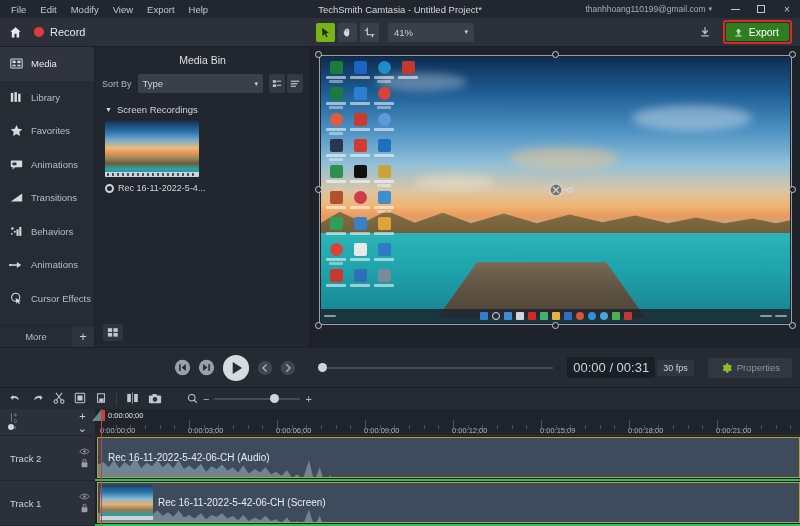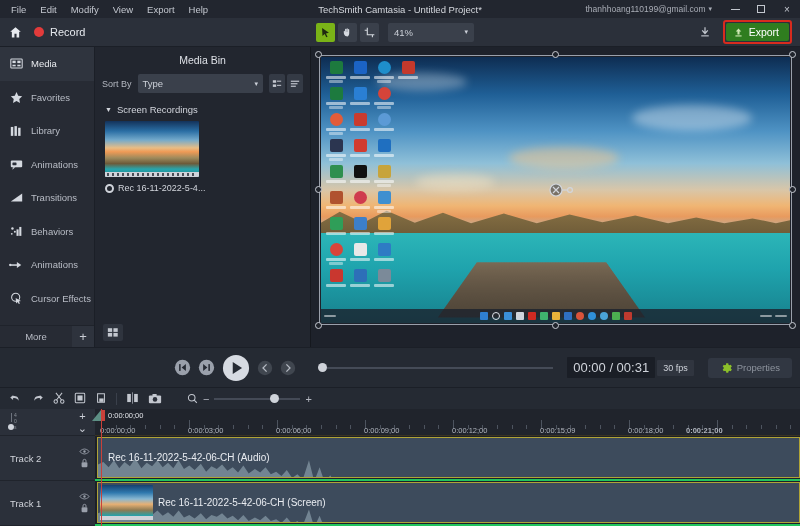--- a/index.html
+++ b/index.html
@@ -345,35 +345,35 @@
               <rect x="3" y="3" width="4" height="3" fill="#d5d9e0"></rect>
               <rect x="9" y="3" width="4" height="3" fill="#d5d9e0"></rect>
               <rect x="3" y="8" width="4" height="2" fill="#d5d9e0"></rect>
               <rect x="9" y="8" width="4" height="2" fill="#d5d9e0"></rect>
             </svg>
         </span>
         <span class="side-label">Media</span>
       </div>
       <div class="side-item">
         <span class="side-ico">
-          <svg width="13" height="13" viewBox="0 0 16 16">
-              <path d="M8 1.2 10.1 5.8 15 6.4l-3.6 3.4.9 4.9L8 12.4 3.7 14.7l.9-4.9L1 6.4l4.9-.6z" fill="#d5d9e0"></path>
-            </svg>
-        </span>
-        <span class="side-label">Favorites</span>
-      </div>
-      <div class="side-item">
-        <span class="side-ico">
           <svg width="13" height="12" viewBox="0 0 16 14">
               <rect x="1" y="2" width="3" height="11" fill="#d5d9e0"></rect>
               <rect x="5.5" y="1" width="3" height="12" fill="#d5d9e0"></rect>
               <rect x="10" y="3" width="3" height="10" fill="#d5d9e0"></rect>
             </svg>
         </span>
         <span class="side-label">Library</span>
+      </div>
+      <div class="side-item">
+        <span class="side-ico">
+          <svg width="13" height="13" viewBox="0 0 16 16">
+              <path d="M8 1.2 10.1 5.8 15 6.4l-3.6 3.4.9 4.9L8 12.4 3.7 14.7l.9-4.9L1 6.4l4.9-.6z" fill="#d5d9e0"></path>
+            </svg>
+        </span>
+        <span class="side-label">Favorites</span>
       </div>
       <div class="side-item">
         <span class="side-ico">
           <svg width="13" height="11" viewBox="0 0 16 13">
               <rect x="1" y="1.5" width="14" height="8.5" rx="1.3" fill="#d5d9e0"></rect>
               <path d="M3.5 10 3 13l3.4-3z" fill="#d5d9e0"></path>
               <rect x="3" y="4" width="5" height="3.4" rx=".6" fill="#2a2f39"></rect>
             </svg>
         </span>
         <span class="side-label">Animations</span>
@@ -861,21 +861,21 @@
               <div class="tick min" style="left: 695.333px;"></div>
             </div>
           <div id="ruler-labels">
               <div class="ruler-label" style="left: 6px;">0:00:00;00</div>
               <div class="ruler-label" style="left: 94px;">0:00:03;00</div>
               <div class="ruler-label" style="left: 182px;">0:00:06;00</div>
               <div class="ruler-label" style="left: 270px;">0:00:09;00</div>
               <div class="ruler-label" style="left: 358px;">0:00:12;00</div>
               <div class="ruler-label" style="left: 446px;">0:00:15;09</div>
               <div class="ruler-label" style="left: 534px;">0:00:18;00</div>
-              <div class="ruler-label" style="left: 592px; font-weight: bold;">0:00:21;00</div>
+              <div class="ruler-label" style="left: 622px;">0:00:21;00</div>
             </div>
           <div class="ph-flag">
             <div class="ph-tri"></div>
             <div class="ph-bar"></div>
             <div class="ph-time">0:00:00;00</div>
           </div>
         </div>
         <div class="playhead"></div>
 
         <div class="track-row">

